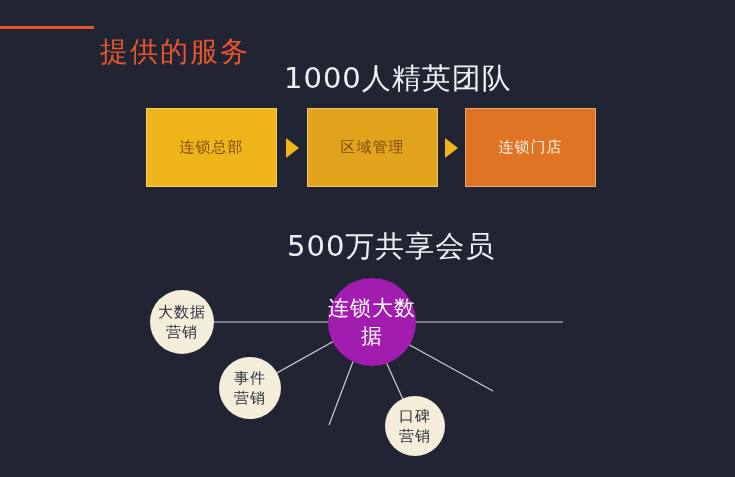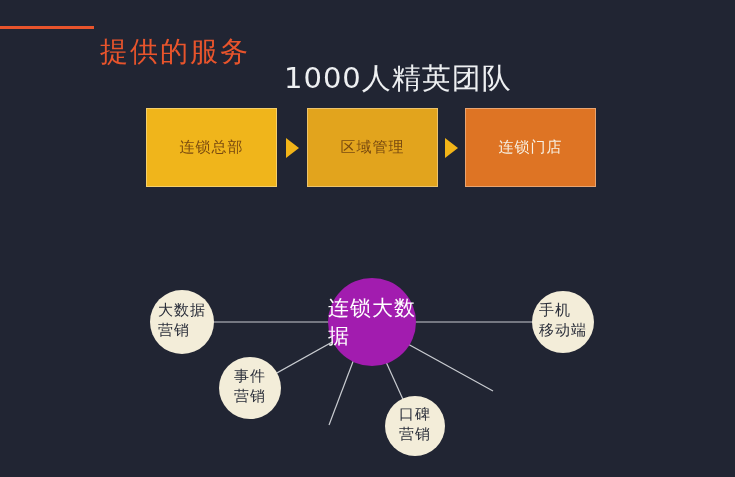--- a/index.html
+++ b/index.html
@@ -81,23 +81,22 @@
   .connector-svg line {
     stroke: #c9ccd1;
     stroke-width: 1.2;
   }
   .circle {
     position: absolute;
     border-radius: 50%;
     display: flex;
     align-items: center;
     justify-content: center;
-    text-align: left;
+    text-align: center;
     z-index: 2;
-    font-family: Liberation Mono, monospace;
   }
   .hub-circle {
     left: 328px; top: 278px;
     width: 88px; height: 88px;
     background: #a21caf;
     color: #ffffff;
     font-size: 21px;
     letter-spacing: 1px;
   }
   .sat-circle {
@@ -124,34 +123,33 @@
   <div class="page-title">提供的服务</div>
 
   <div class="section-heading heading-team">1000人精英团队</div>
 
   <div class="flow-box box-hq">连锁总部</div>
   <div class="flow-arrow arrow-1"></div>
   <div class="flow-box box-region">区域管理</div>
   <div class="flow-arrow arrow-2"></div>
   <div class="flow-box box-store">连锁门店</div>
 
+  <div class="section-heading heading-member">500万共享会员</div>
 
   <svg class="connector-svg" viewBox="0 0 735 477" xmlns="http://www.w3.org/2000/svg">
     <line x1="368" y1="322" x2="182" y2="322"></line>
     <line x1="368" y1="322" x2="250" y2="388"></line>
     <line x1="368" y1="322" x2="329" y2="425"></line>
     <line x1="368" y1="322" x2="415" y2="426"></line>
     <line x1="368" y1="322" x2="493" y2="391"></line>
     <line x1="368" y1="322" x2="563" y2="322"></line>
   </svg>
 
   <div class="circle hub-circle">连锁大数据</div>
 
   <div class="circle sat-circle sat-0">大数据
 营销</div>
   <div class="circle sat-circle sat-1">事件
 营销</div>
   <div class="circle sat-circle sat-3">口碑
 营销</div>
-  <div class="circle sat-circle sat-5">手机
-移动端</div>
 
 </div>
 
 </body></html>

